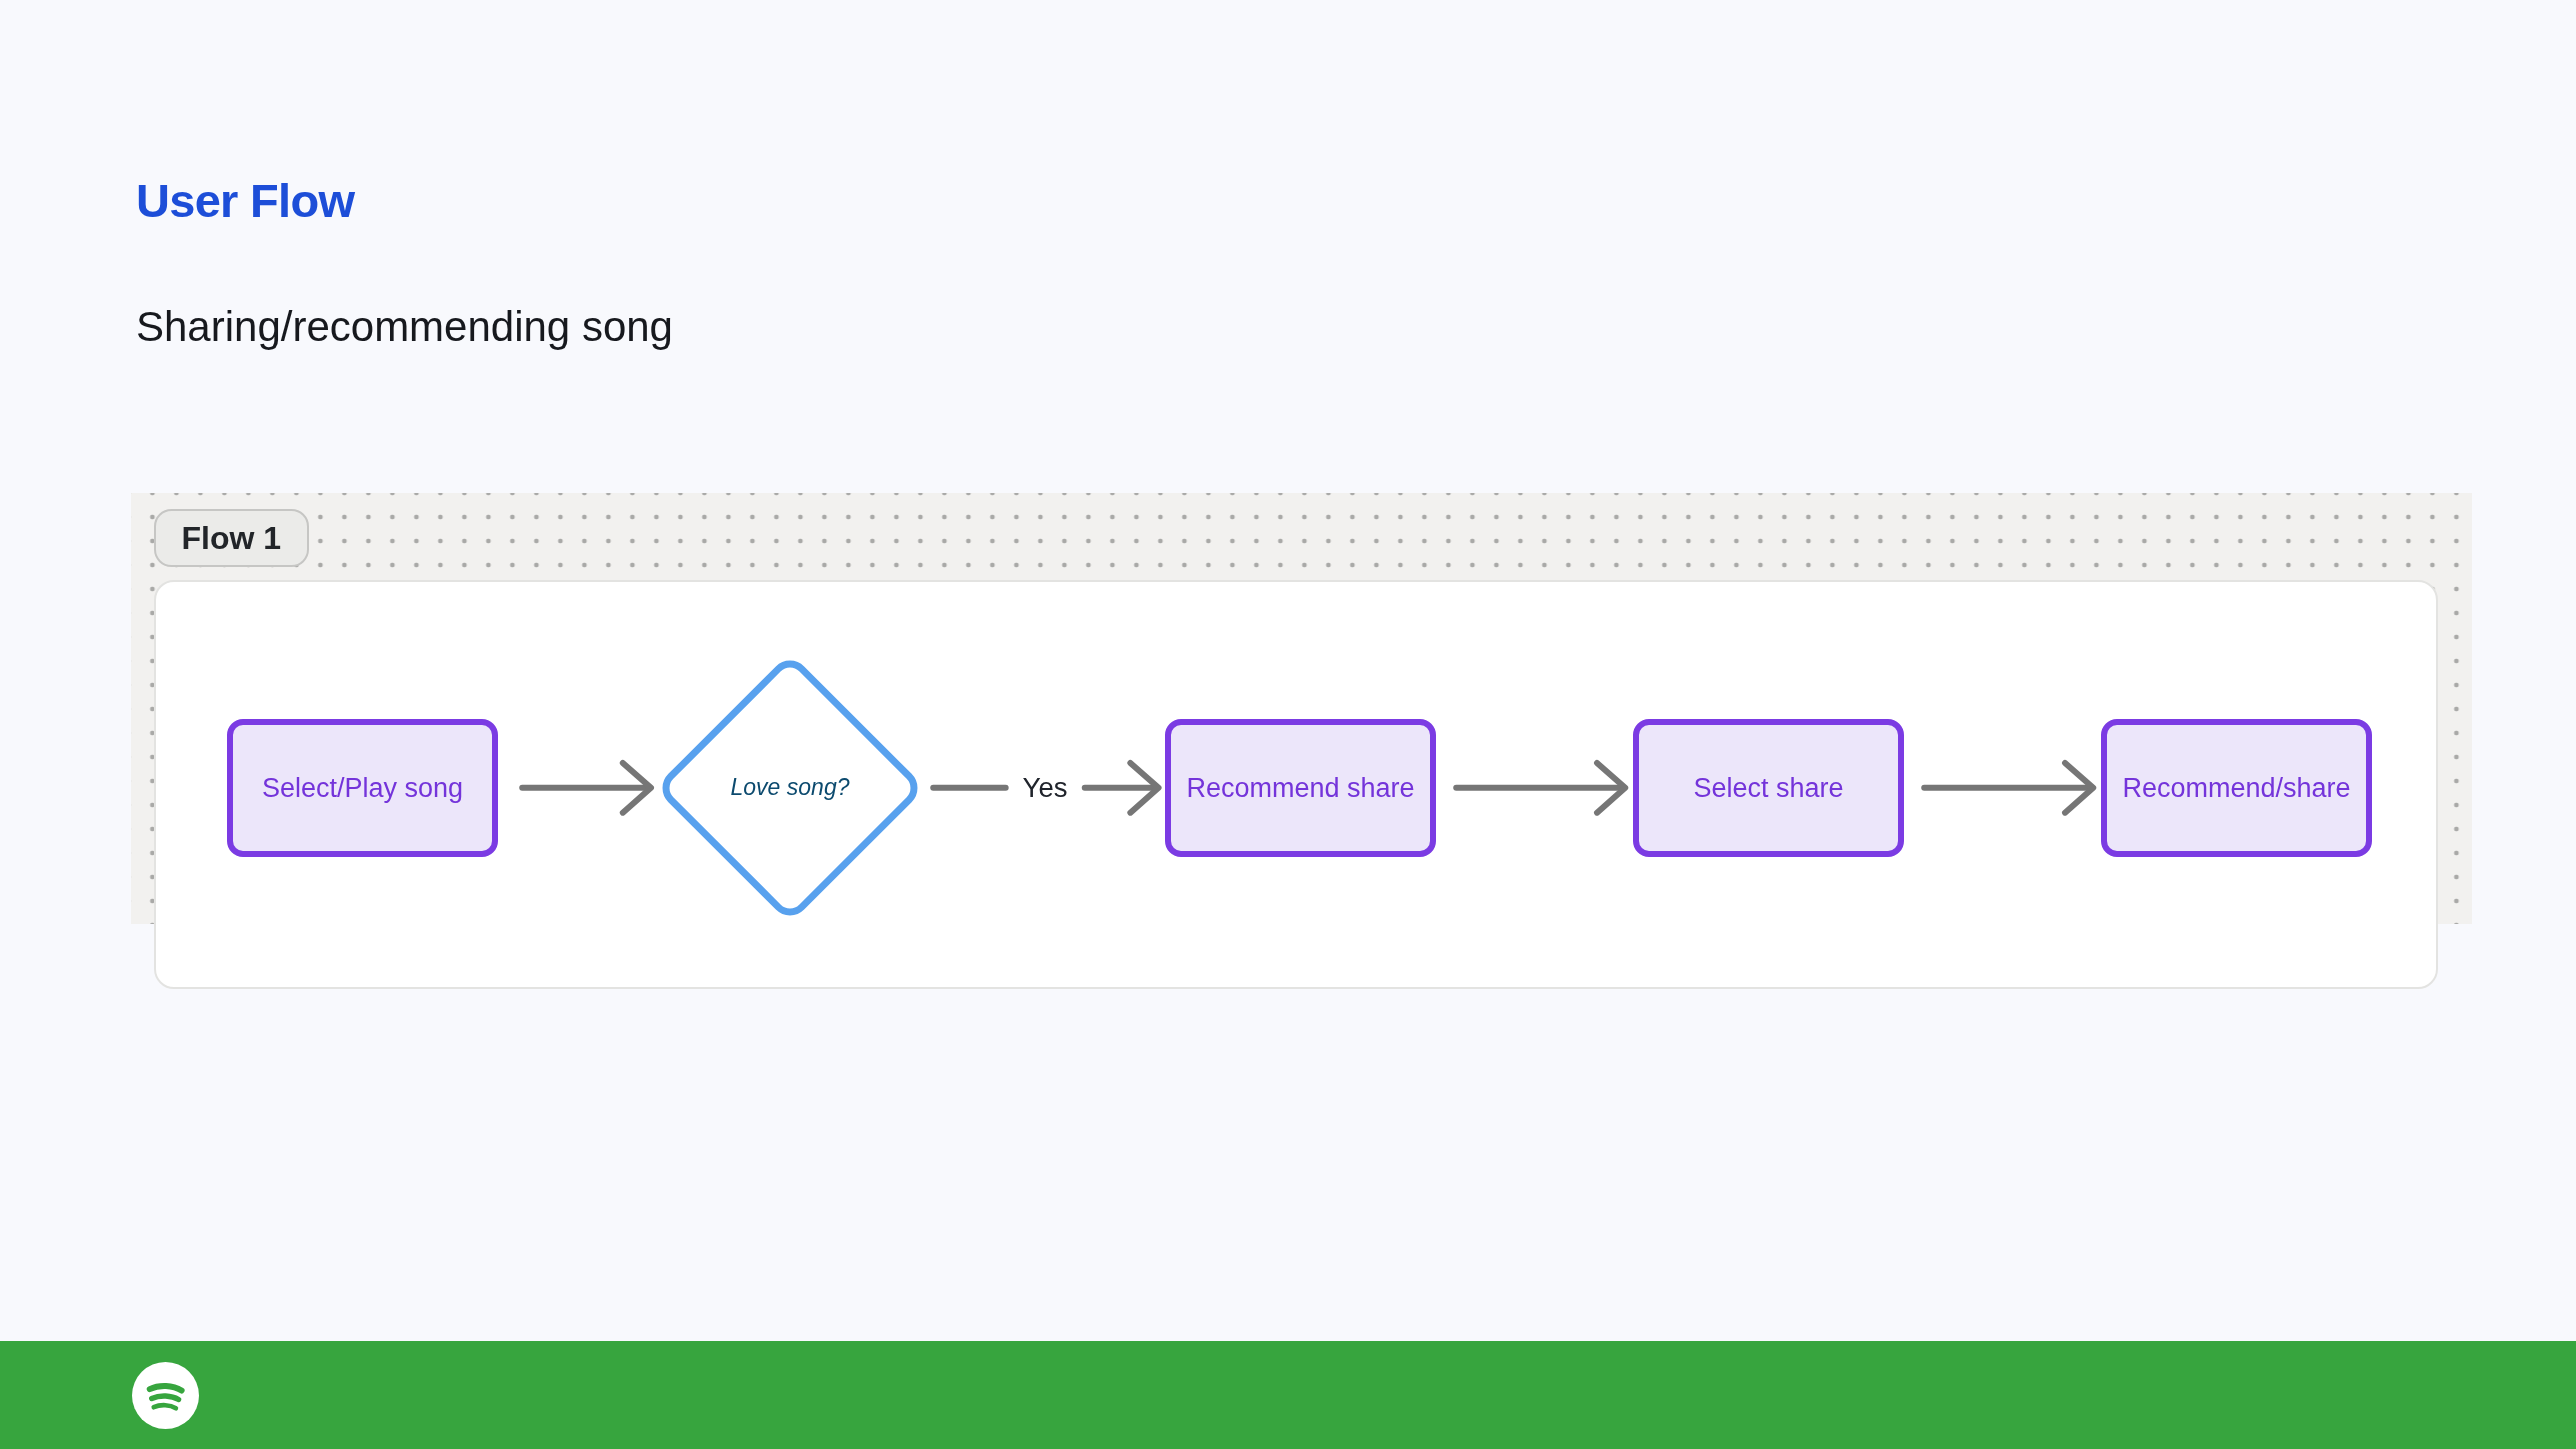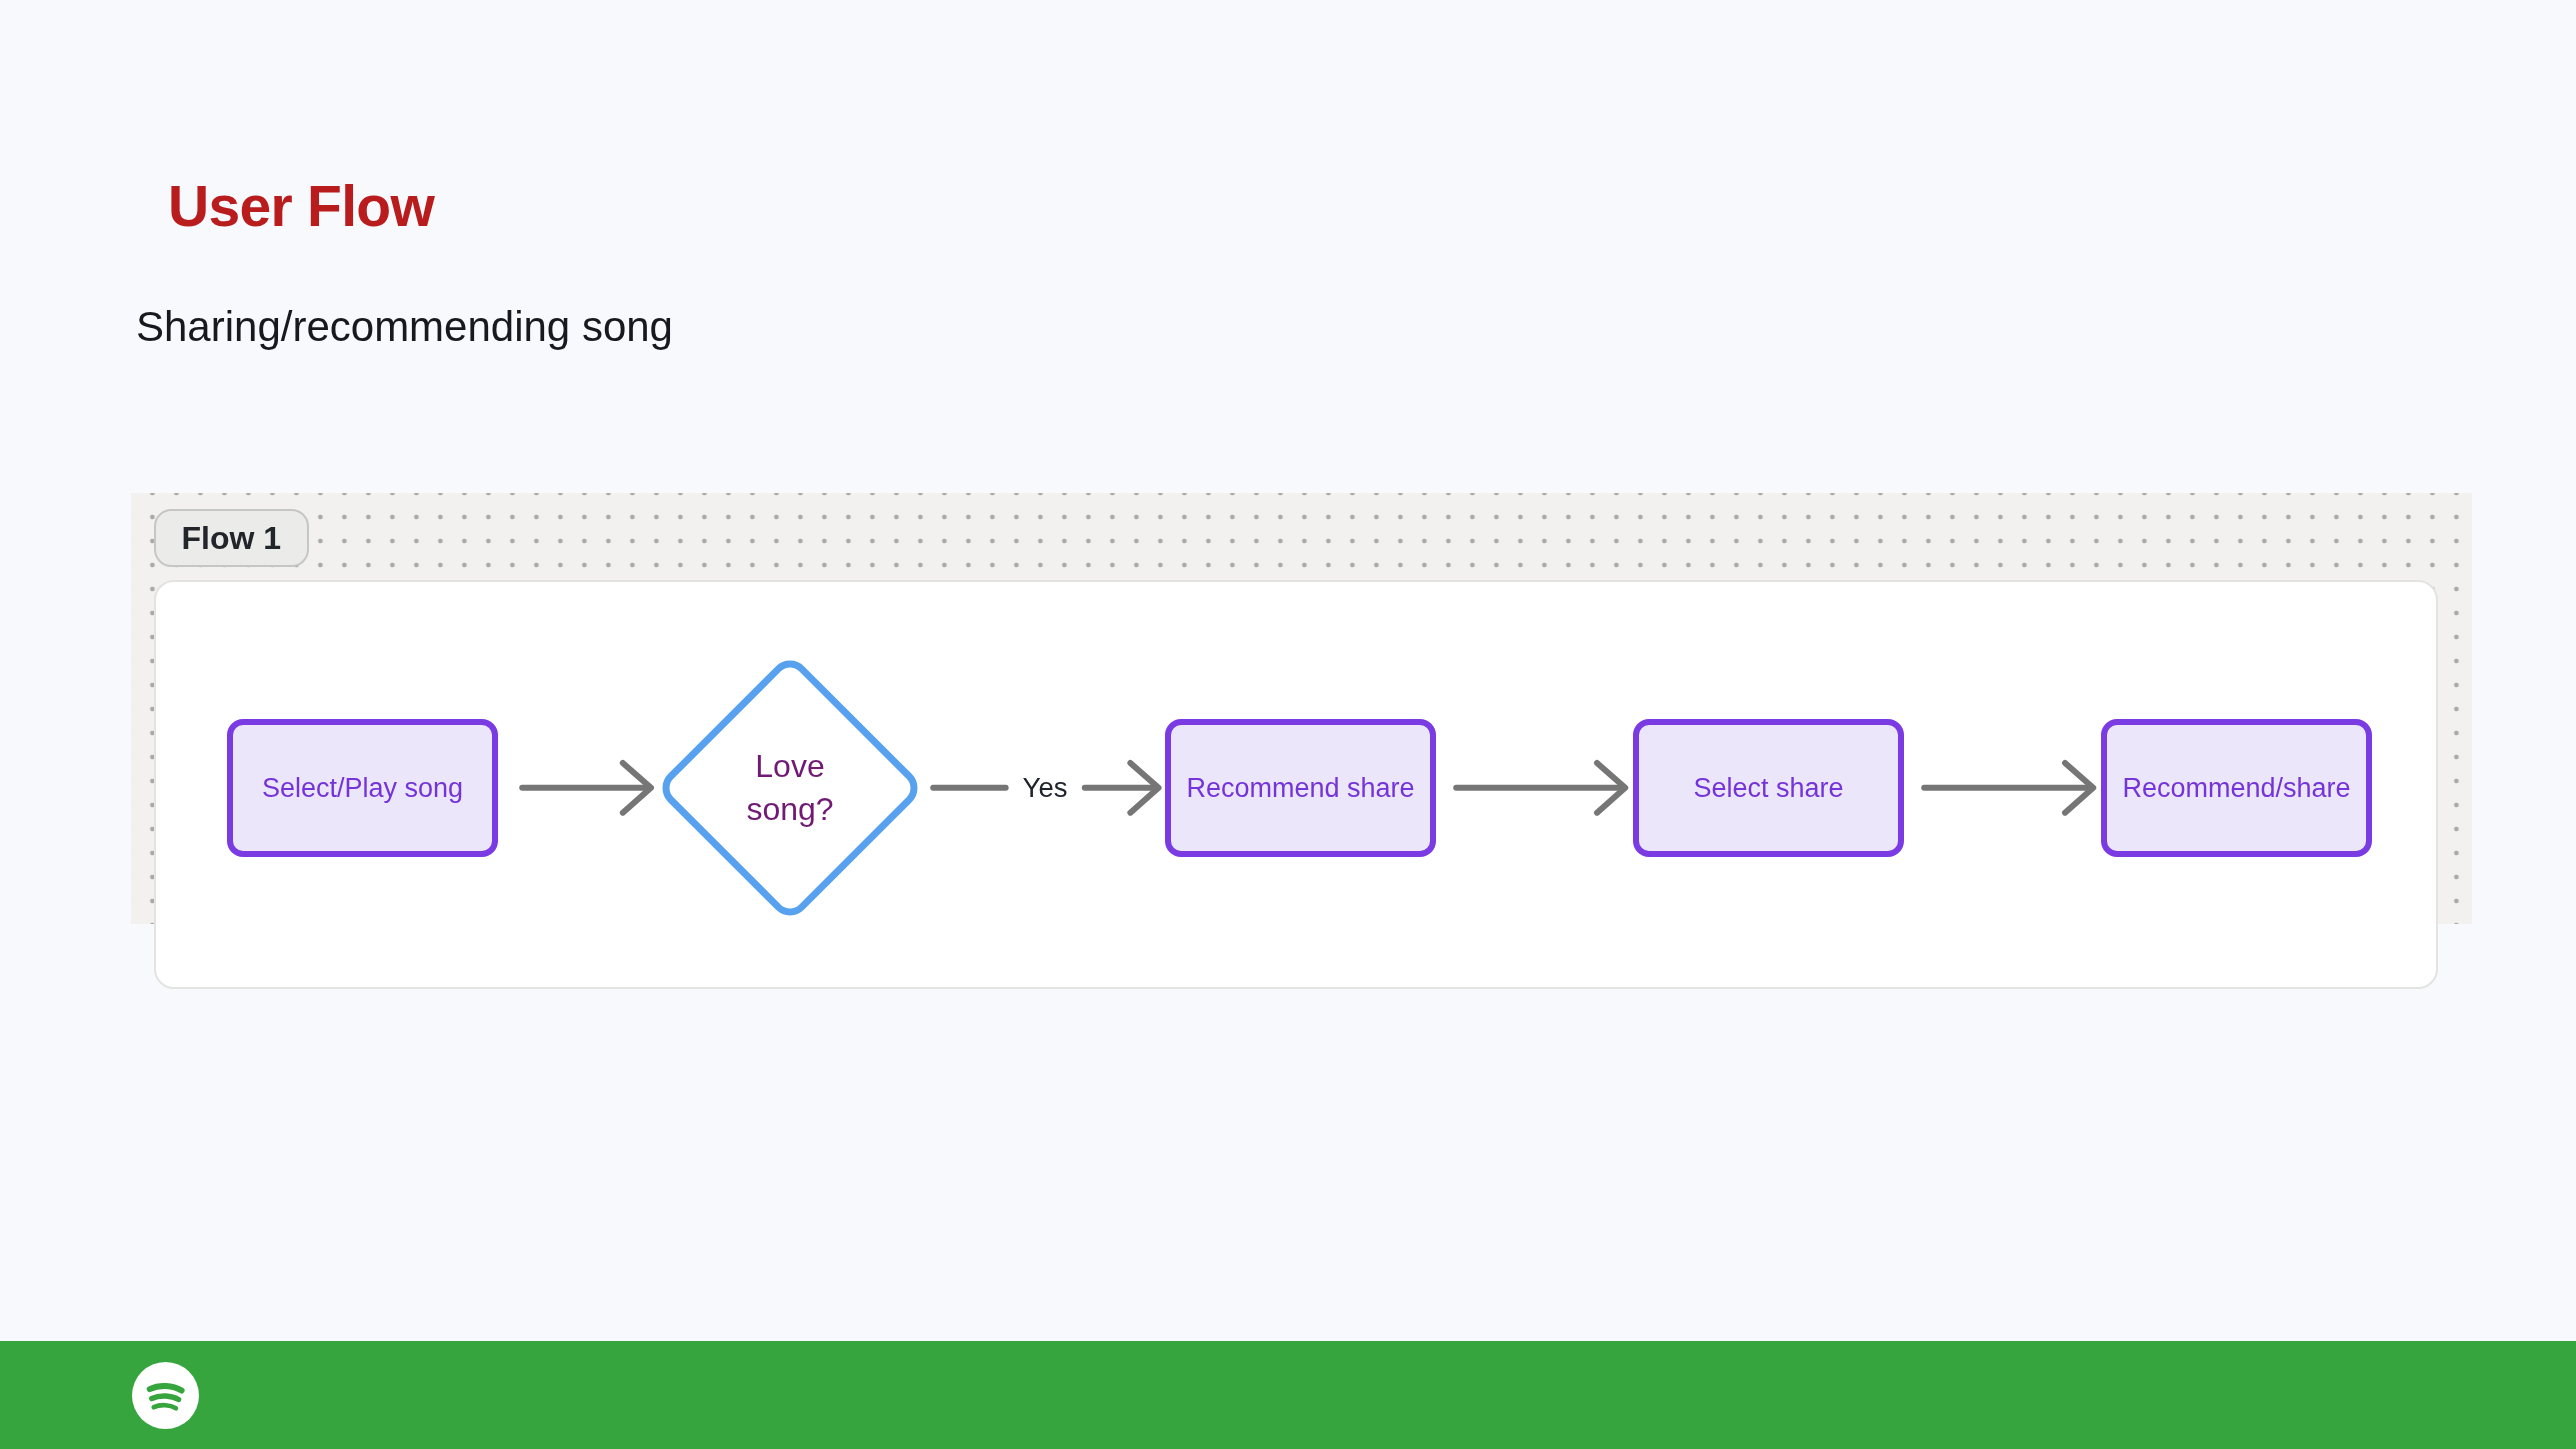--- a/index.html
+++ b/index.html
@@ -8,25 +8,24 @@
     font-family: "Liberation Sans", "DejaVu Sans", sans-serif;
     background: #f8f9fd;
     position: relative;
     overflow: hidden;
   }
 
   
   .page-title {
     position: absolute;
     left: 136px; top: 173px;
-    font-size: 57px;
+    font-size: 47px;
     font-weight: 700;
     letter-spacing: -0.7px;
-    color: #b91c1c;
-    margin-left: 32px;
+    color: #1d4ed8;
   }
   .page-subtitle {
     position: absolute;
     left: 136px; top: 303px;
     font-size: 42px;
     font-weight: 400;
     color: #17191e;
   }
 
   
@@ -93,23 +92,24 @@
     transform: rotate(45deg);
   }
   .node-diamond-label {
     position: absolute;
     left: 567px; top: 161px;
     width: 134px; height: 90px;
     display: flex;
     align-items: center;
     justify-content: center;
     text-align: center;
-    font-size: 32px;
+    font-size: 23px;
     line-height: 1.35;
-    color: #701a75;
+    color: #0c4a6e;
+    font-style: italic;
   }
 
   .edge-layer {
     position: absolute;
     left: 0; top: 0;
     width: 2284px; height: 409px;
     pointer-events: none;
   }
   .edge-label {
     position: absolute;

